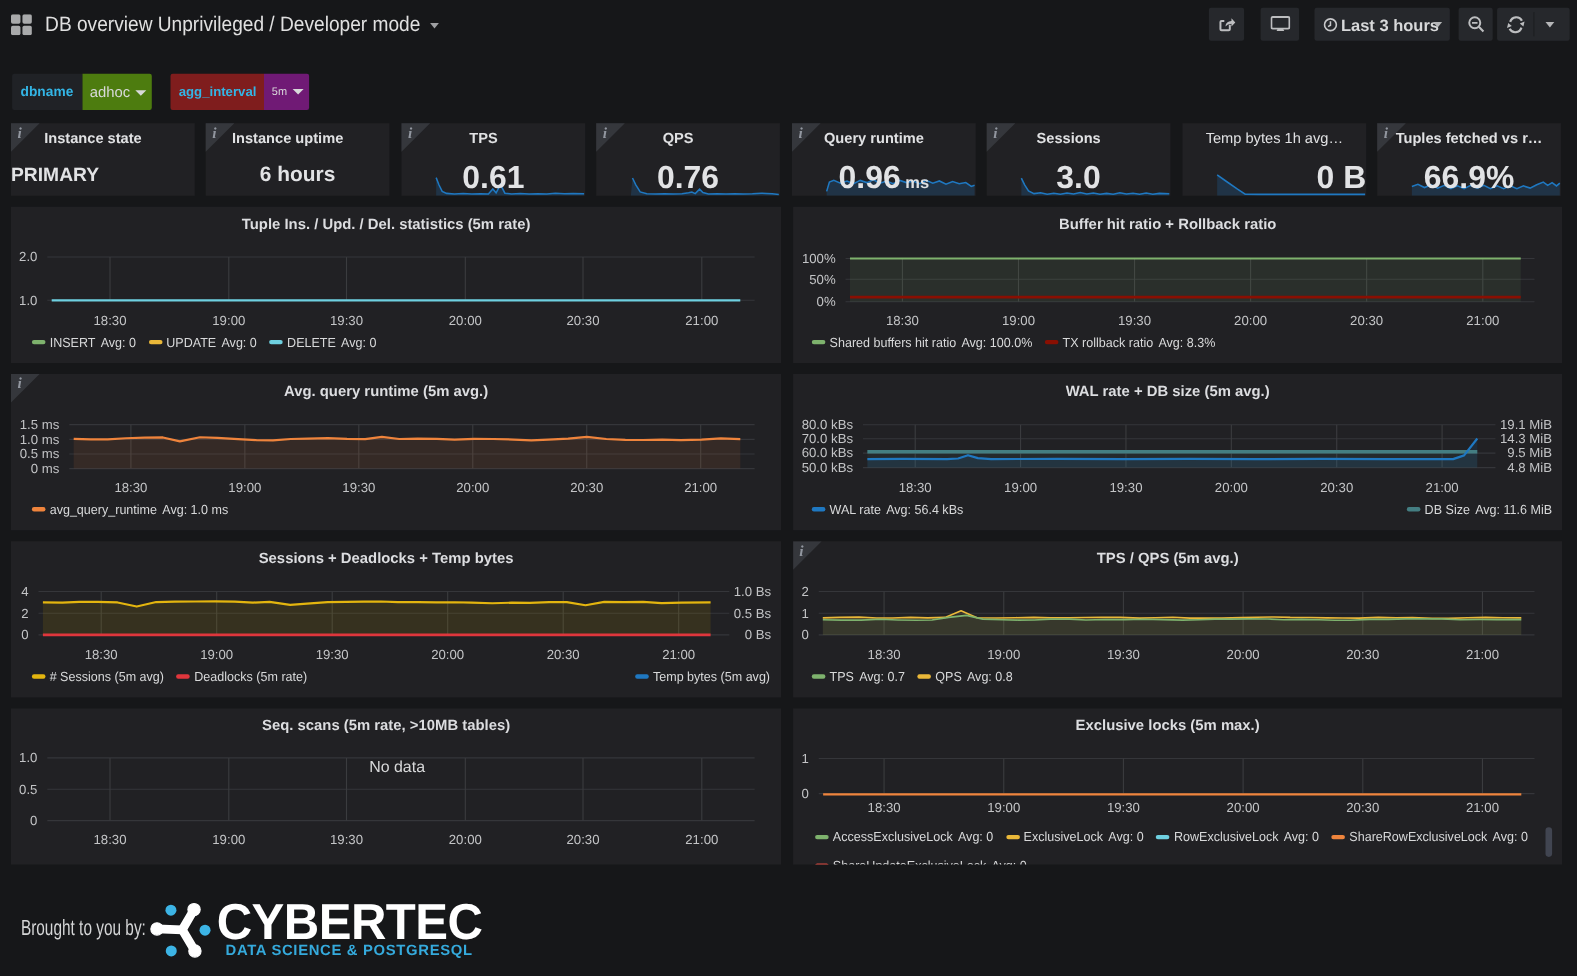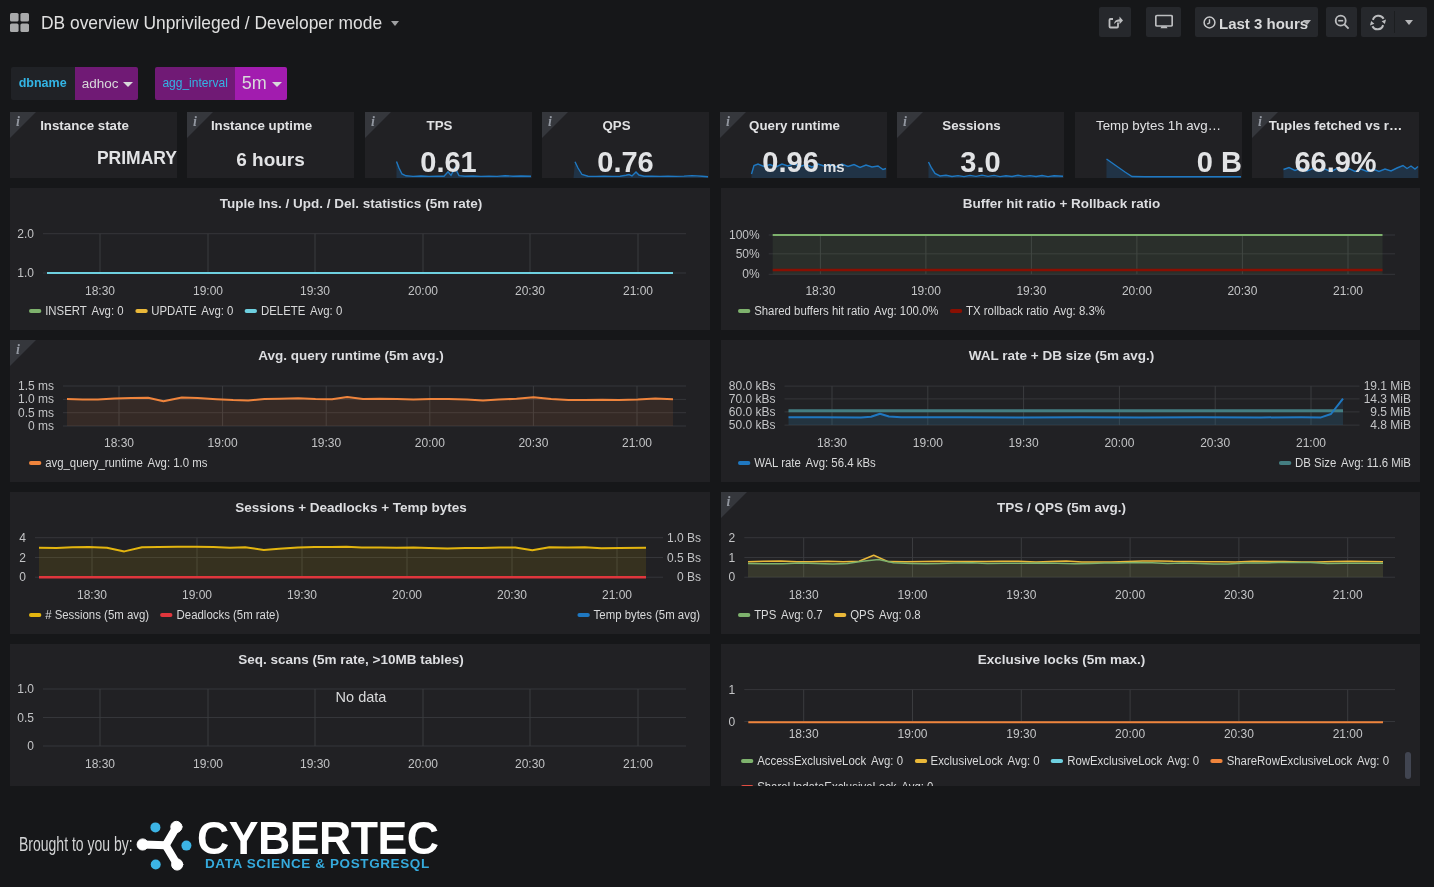--- a/index.html
+++ b/index.html
@@ -59,32 +59,32 @@
       <polygon points="1.1,7 0.03,11.45 4.37,9.65" fill="#bdbec0"></polygon>
     </svg>
     <div style="position:absolute;left:33px;top:4px;width:1px;height:22px;background:#1c1e20"></div>
     <div style="position:absolute;left:44px;top:13px;width:0;height:0;border-left:4.5px solid transparent;border-right:4.5px solid transparent;border-top:5px solid #b5b6b8"></div>
   </div>
 </div>
 
 <div style="position:absolute;left:10.7px;top:67px;height:33px">
   <div style="display:flex">
     <div style="background:#202226;height:33px;line-height:33px;padding:0 8px;font-size:12.5px;font-weight:bold;color:#33b5e5;border-radius:2px 0 0 2px">dbname</div>
-    <div style="background:#701a75;height:33px;line-height:33px;padding:0 3px 0 7px;font-size:13.5px;color:#d8d9da;border-radius:0 2px 2px 0">adhoc<span class="caret"></span></div>
+    <div style="background:#4d7c0f;height:33px;line-height:33px;padding:0 3px 0 7px;font-size:13.5px;color:#d8d9da;border-radius:0 2px 2px 0">adhoc<span class="caret"></span></div>
     <div style="width:17px"></div>
-    <div style="background:#701a75;height:33px;line-height:33px;padding:0 7px;font-size:12px;font-weight:normal;color:#33b5e5;border-radius:2px 0 0 2px">agg_interval</div>
-    <div style="background:#a21caf;height:33px;line-height:33px;padding:0 3px 0 7px;font-size:18px;color:#d8d9da;border-radius:0 2px 2px 0">5m<span class="caret"></span></div>
+    <div style="background:#7f1d1d;height:33px;line-height:33px;padding:0 7px;font-size:12px;font-weight:bold;color:#33b5e5;border-radius:2px 0 0 2px">agg_interval</div>
+    <div style="background:#701a75;height:33px;line-height:33px;padding:0 3px 0 7px;font-size:10px;color:#d8d9da;border-radius:0 2px 2px 0">5m<span class="caret"></span></div>
   </div>
 </div>
 
 <div class="panel" style="left:10px;top:111.5px;width:167px;height:66px">
     <div style="position:absolute;left:0;top:0;width:0;height:0;border-top:26px solid #35373c;border-right:26px solid transparent"></div>
     <div style="position:absolute;left:6px;top:2px;font-family:'Liberation Serif',serif;font-style:italic;font-weight:bold;font-size:14px;color:#9297a0">i</div>
     <div style="position:absolute;left:-9px;right:9px;top:6px;text-align:center;font-size:13.3px;font-weight:bold;color:#e0e1e3;white-space:nowrap">Instance state</div>
-    <div style="position:absolute;left:0;right:0;top:47.5px;transform:translateY(-50%);text-align:right;font-size:17.5px;font-weight:bold;color:#e2e3e5;line-height:1">PRIMARY</div>
+    <div style="position:absolute;left:0;right:0;top:47.5px;transform:translateY(-50%);text-align:left;font-size:17.5px;font-weight:bold;color:#e2e3e5;line-height:1">PRIMARY</div>
   </div>
 <div class="panel" style="left:187px;top:111.5px;width:167px;height:66px">
     <div style="position:absolute;left:0;top:0;width:0;height:0;border-top:26px solid #35373c;border-right:26px solid transparent"></div>
     <div style="position:absolute;left:6px;top:2px;font-family:'Liberation Serif',serif;font-style:italic;font-weight:bold;font-size:14px;color:#9297a0">i</div>
     <div style="position:absolute;left:-9px;right:9px;top:6px;text-align:center;font-size:13.3px;font-weight:bold;color:#e0e1e3;white-space:nowrap">Instance uptime</div>
     <div style="position:absolute;left:0;right:0;top:47.5px;transform:translateY(-50%);text-align:center;font-size:19px;font-weight:bold;color:#e2e3e5;line-height:1">6 hours</div>
   </div>
 <div class="panel" style="left:365px;top:111.5px;width:167px;height:66px">
     <div style="position:absolute;left:0;top:0;width:0;height:0;border-top:26px solid #35373c;border-right:26px solid transparent"></div>
     <div style="position:absolute;left:6px;top:2px;font-family:'Liberation Serif',serif;font-style:italic;font-weight:bold;font-size:14px;color:#9297a0">i</div>

